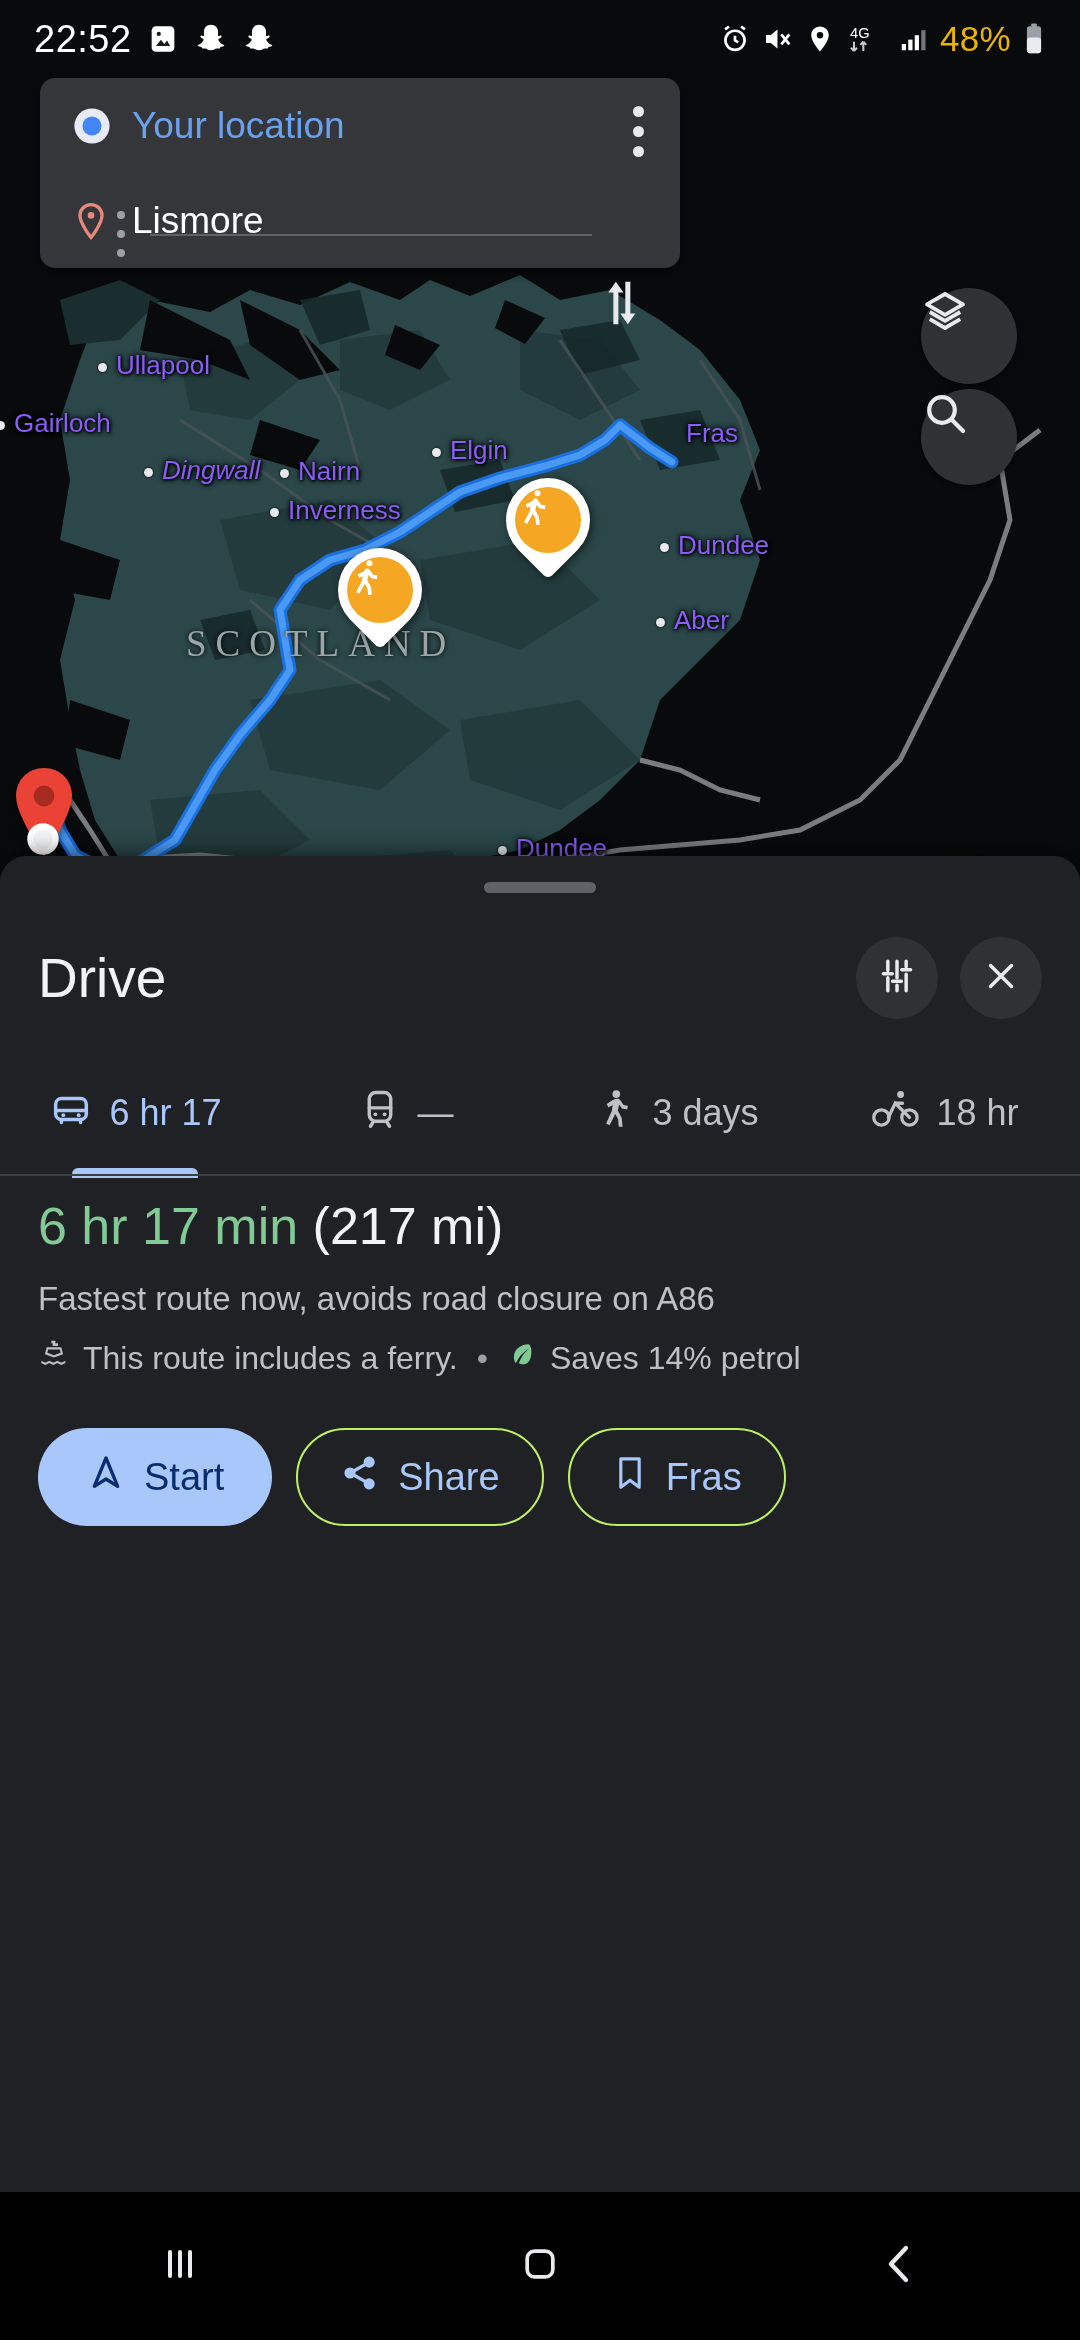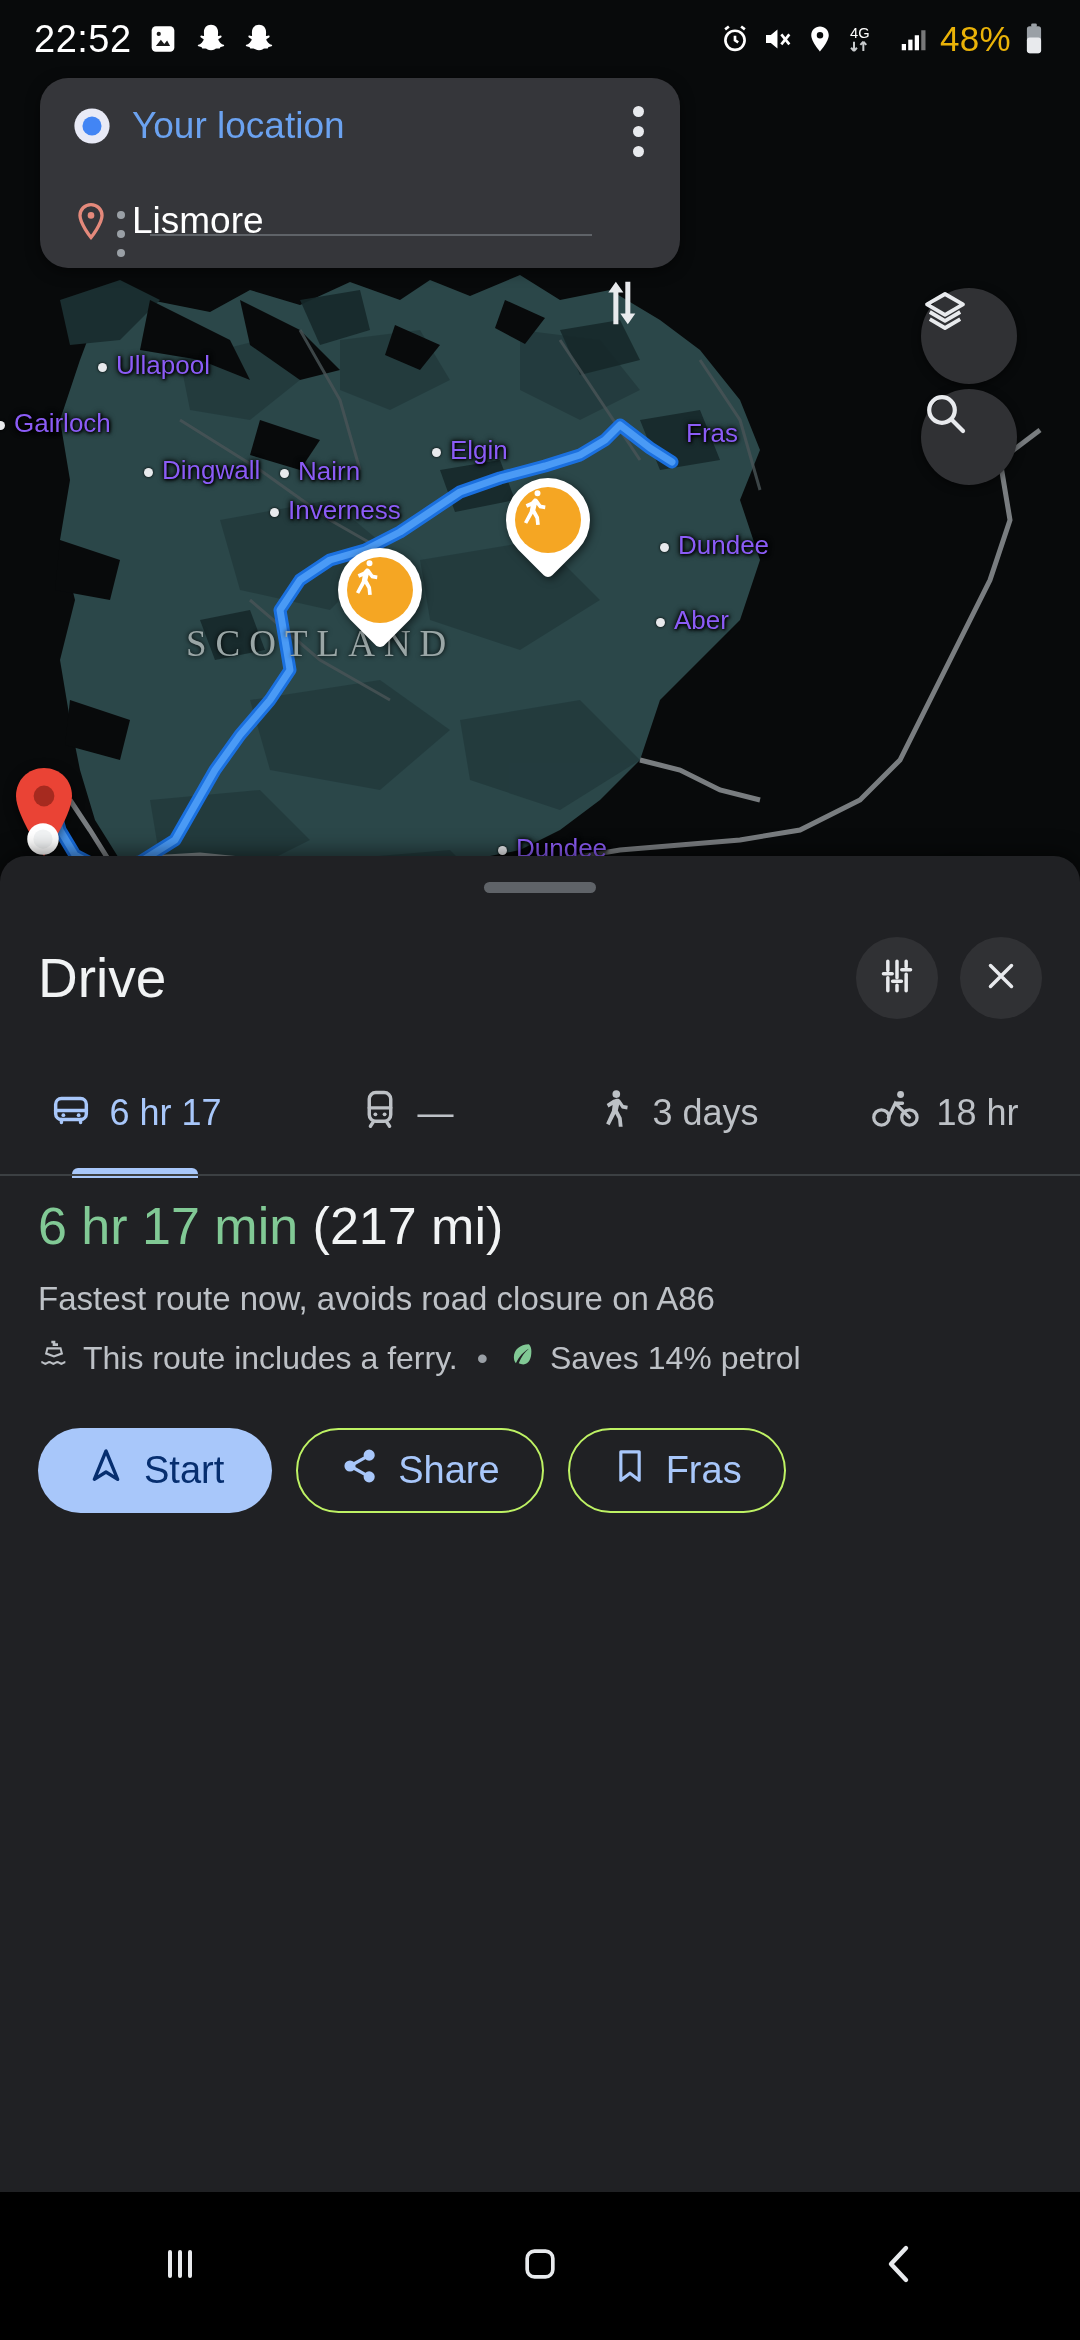--- a/index.html
+++ b/index.html
@@ -81,21 +81,21 @@
   
   .sv-thumb {
     position: absolute; width: 322px; height: 184px; border-radius: 5px;
     border: 5px solid #1b1c1e; overflow: hidden; box-shadow: 0 3px 8px rgba(0,0,0,.6);
   }
   .sv-thumb .sv-icon { position: absolute; left: 14px; bottom: 14px; }
 
   
   .search-card {
     position: absolute; left: 40px; top: 78px; width: 640px;
-    background: #35363a; border-radius: 28px; padding: 0 0 0 0; z-index: 40;
+    background: #35363a; border-radius: 15px; padding: 0 0 0 0; z-index: 40;
     box-shadow: 0 4px 14px rgba(0,0,0,.5);
   }
   .sc-row { display: flex; align-items: center; height: 95px; padding: 0 26px 0 30px; position: relative; }
   .sc-row .sc-ico { width: 62px; display: flex; align-items: center; justify-content: flex-start; }
   .sc-row .sc-txt { flex: 1; font-size: 37px; }
   .sc-origin .sc-txt { color: #6ba2f0; }
   .sc-dest .sc-txt { color: #fff; }
   .sc-divider {
     position: absolute; left: 110px; right: 88px; top: 156px; height: 2px; background: #5f6368;
   }
@@ -130,21 +130,21 @@
   .tabs-rule { position: absolute; top: 318px; left: 0; width: 100%; height: 2px; background: #3c4043; }
 
   .route-block { position: absolute; top: 340px; left: 0; width: 100%; padding: 0 38px; }
   .route-time { font-size: 52px; color: #81c995; }
   .route-time .dist { color: #f1f3f4; }
   .route-sub { color: #bdc1c6; font-size: 33px; margin-top: 24px; }
   .route-meta { display: flex; align-items: center; gap: 13px; color: #bdc1c6; font-size: 32px; margin-top: 20px; }
   .route-meta .sep { color: #9aa0a6; margin: 0 6px; }
 
   .actions { position: absolute; top: 572px; left: 38px; display: flex; align-items: center; gap: 24px; }
-  .btn { height: 85px; border-radius: 50px; display: flex; align-items: center;
+  .btn { height: 98px; border-radius: 50px; display: flex; align-items: center;
     justify-content: center; gap: 18px; font-size: 38px; padding: 0 42px; }
   .btn-start { background: #a8c7fa; color: #062e6f; padding: 0 48px; }
   .btn-outline { border: 2px solid #bef264; color: #a8c7fa; background: transparent; }
 
   
   .navbar { position: absolute; bottom: 0; left: 0; width: 1080px; height: 148px;
     background: #000; display: flex; align-items: center; justify-content: space-around; z-index: 70; }
   .nav-item { width: 180px; height: 100px; display: flex; align-items: center; justify-content: center; }
 </style>
 </head>
@@ -224,21 +224,21 @@
                  L605,440 L620,425 L650,448 L672,462" stroke="#1a73e8" stroke-width="13" fill="none" stroke-linecap="round" stroke-linejoin="round" opacity="0.95"></path>
         <path d="M52,800 L60,830 L75,855 L100,868 L140,862 L175,840 L195,805 L215,770
                  L240,735 L270,700 L290,670 L285,640 L280,610 L300,580 L330,560
                  L365,550 L400,532 L430,512 L460,492 L500,478 L545,466 L580,455
                  L605,440 L620,425 L650,448 L672,462" stroke="#4a9af5" stroke-width="7" fill="none" stroke-linecap="round" stroke-linejoin="round"></path>
       </g>
     </svg>
 
     <div class="map-label city" style="left:98px; top:350px;">Ullapool</div>
     <div class="map-label city" style="left:-4px; top:408px;">Gairloch</div>
-    <div class="map-label city" style="left:144px; top:455px;">Dingwall</div>
+    <div class="map-label city" style="left:144px; top:455px;font-style:italic;">Dingwall</div>
     <div class="map-label city" style="left:280px; top:456px;">Nairn</div>
     <div class="map-label city" style="left:270px; top:495px;">Inverness</div>
     <div class="map-label city" style="left:432px; top:435px;">Elgin</div>
     <div class="map-label city" style="left:660px; top:530px;">Dundee</div>
     <div class="map-label" style="left:686px; top:418px;">Fras</div>
     <div class="map-label city" style="left:656px; top:605px;">Aber</div>
     <div class="map-label city" style="left:498px; top:833px;">Dundee</div>
     <div class="map-label city" style="left:528px; top:870px;">St An</div>
     <div class="map-label city" style="left:322px; top:948px;">Stirling</div>
     <div class="map-country" style="left:186px; top:622px;">SCOTLAND</div>

